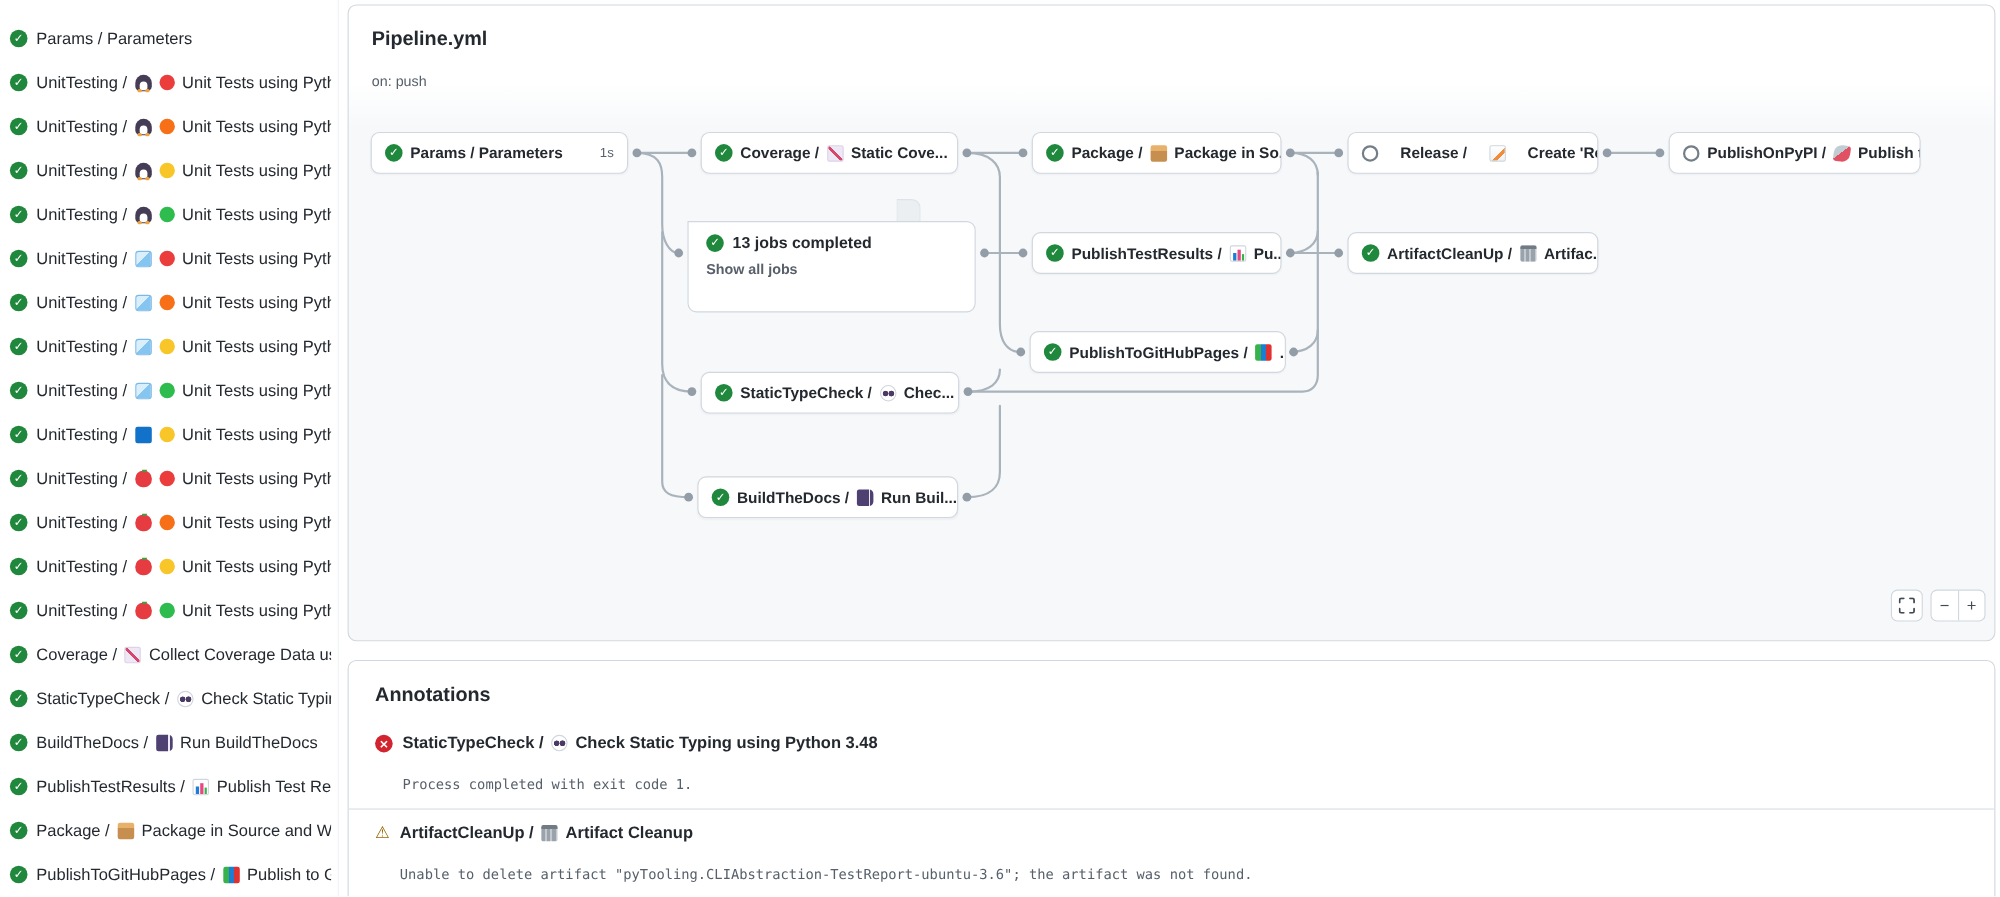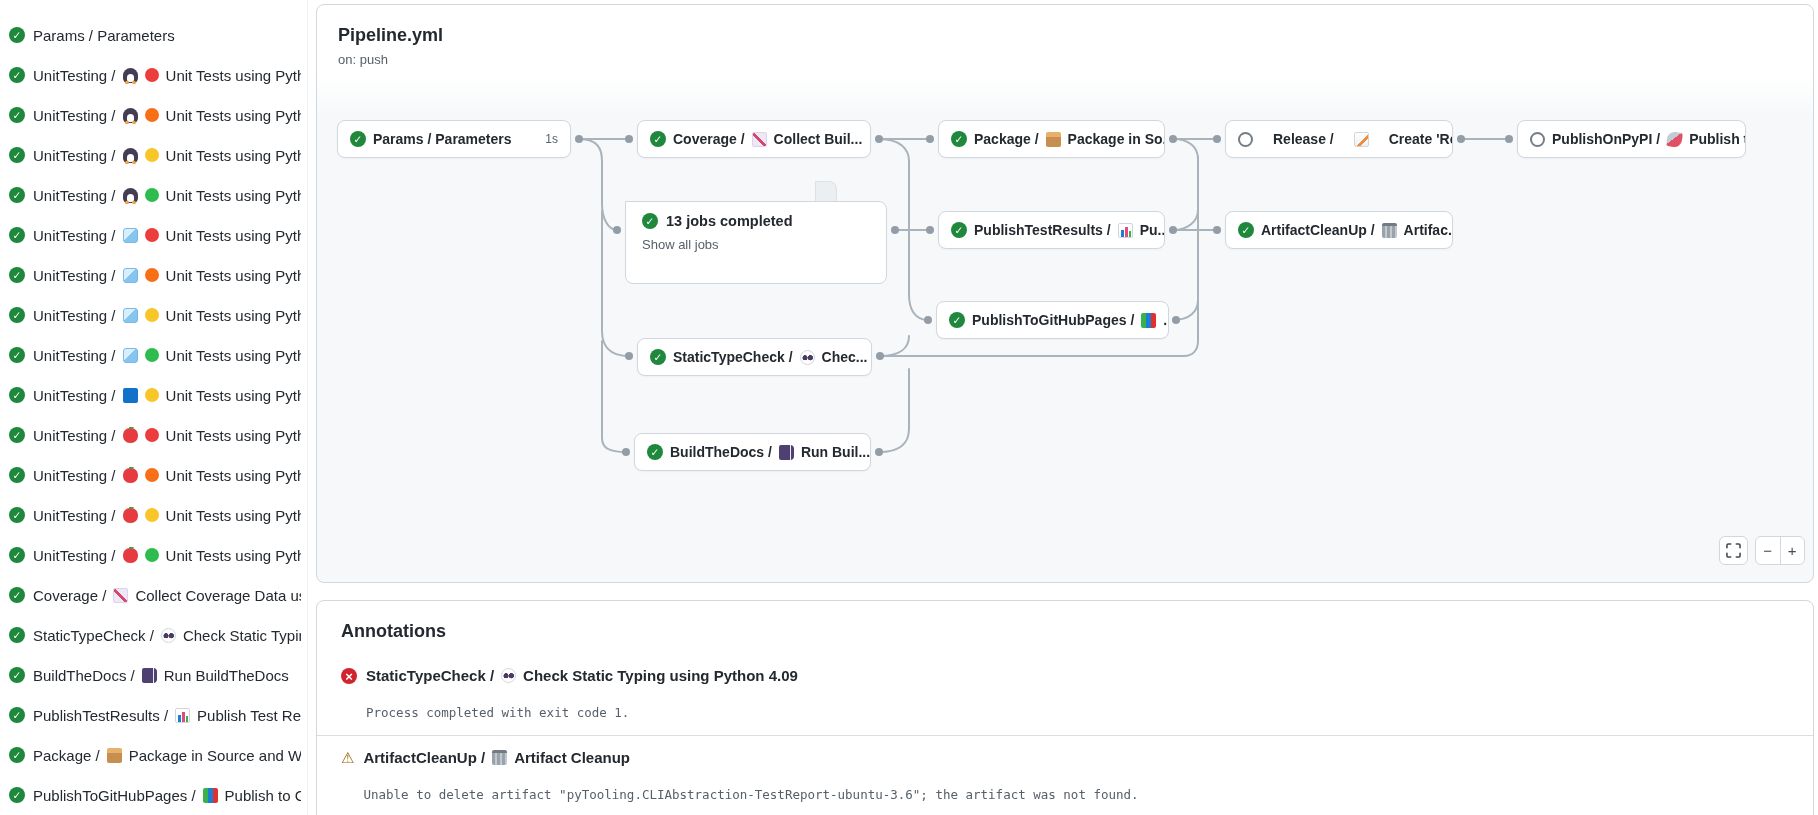--- a/index.html
+++ b/index.html
@@ -35,30 +35,30 @@
   .ic-barchart{background:linear-gradient(#1c7ed6,#1c7ed6) 2px 6px/3px 7px no-repeat,linear-gradient(#e64980,#e64980) 6px 3px/3px 10px no-repeat,linear-gradient(#37b24d,#37b24d) 10px 7px/2px 6px no-repeat,#fff;border:1px solid #cfd6dd;box-sizing:border-box;border-radius:2px;}
   .ic-package{background:linear-gradient(180deg,#e7b06b 0 34%,#c78f4f 34%);border-radius:2px;}
   .ic-memo{background:linear-gradient(135deg,transparent 0 55%,#f08c3a 55% 72%,transparent 72%),linear-gradient(#fff,#eef1f4);border:1px solid #cfd6dd;box-sizing:border-box;border-radius:2px;}
   .ic-rocket{background:linear-gradient(135deg,#c2ccd4 0 45%,#e05263 45%);border-radius:50% 20% 50% 20%;transform:rotate(8deg);}
   .ic-trash{background:linear-gradient(180deg,#727b84 0 22%,transparent 22%),repeating-linear-gradient(90deg,#9aa3ab 0 3px,#c3c9cf 3px 5px);border-radius:2px;}
   .ic-books{background:linear-gradient(90deg,#37b24d 0 34%,#1b7ed3 34% 67%,#e03131 67%);border-radius:2px;}
 
   
   #graph-card{position:absolute;left:316px;top:4px;width:1498px;height:579px;border:1px solid #d0d7de;border-radius:8px;box-sizing:border-box;background:linear-gradient(180deg,#ffffff 0,#ffffff 70px,#f6f8fa 112px,#f6f8fa 100%);overflow:hidden;}
   #graph-title{position:absolute;left:21px;top:20px;font-size:18px;font-weight:700;text-align:right;}
-  #graph-trigger{position:absolute;left:21px;top:47px;font-size:13px;color:#57606a;}
+  #graph-trigger{position:absolute;left:21px;top:61px;font-size:13px;color:#57606a;}
   #edge-layer{position:absolute;left:0;top:0;pointer-events:none;}
   .node{position:absolute;height:38px;background:#fff;border:1px solid #d0d7de;border-radius:8px;box-sizing:border-box;display:flex;align-items:center;gap:7px;padding:0 12px;font-size:14px;font-weight:700;white-space:nowrap;overflow:hidden;cursor:pointer;box-shadow:0 1px 2px rgba(31,35,40,.04);}
   .node .dur{margin-left:auto;padding-left:6px;font-size:12px;font-weight:400;color:#57606a;}
   
   #matrix-tab{position:absolute;left:308px;top:172px;width:190px;height:21px;background:#fff;border:1px solid #d0d7de;border-bottom:none;border-radius:8px 8px 0 0;box-sizing:border-box;display:flex;align-items:center;padding:0 12px;font-size:12.5px;font-weight:700;z-index:2;margin-top:28px;}
   #matrix-tab-ghost{position:absolute;left:498px;top:176px;width:22px;height:21px;background:#eceff2;border:1px solid #dde2e7;border-bottom:none;border-radius:0 8px 0 0;box-sizing:border-box;z-index:1;}
   #matrix-body{position:absolute;left:308px;top:196px;width:262px;height:83px;background:#fff;border:1px solid #d0d7de;border-radius:0 8px 8px 8px;box-sizing:border-box;padding:11px 16px;z-index:2;cursor:pointer;}
   #matrix-status{display:flex;align-items:center;gap:8px;font-size:14.5px;font-weight:700;}
-  #matrix-link{margin-top:8px;font-size:13px;color:#57606a;cursor:pointer;}
+  #matrix-link{margin-top:8px;font-size:13px;color:#57606a;cursor:pointer;font-weight:bold;}
   
   .zctl{position:absolute;background:#fff;border:1px solid #d0d7de;border-radius:6px;box-sizing:border-box;display:flex;align-items:center;justify-content:center;color:#424a53;cursor:pointer;}
   #zoom-fit{left:1402px;top:531px;width:29px;height:29px;}
   #zoom-group{left:1438px;top:531px;width:50px;height:29px;padding:0;}
   #zoom-group .zbtn{flex:1;height:100%;display:flex;align-items:center;justify-content:center;font-size:15px;cursor:pointer;}
   #zoom-group .zbtn:first-child{border-right:1px solid #d0d7de;}
 
   
   #annot-card{position:absolute;left:316px;top:600px;width:1498px;height:260px;border:1px solid #d0d7de;border-radius:8px;box-sizing:border-box;background:#fff;overflow:hidden;}
   #annot-head{padding:20px 24px 12px;}
@@ -296,21 +296,21 @@
     <div id="node-layer">
         <div class="node" style="left: 20px; top: 115px; width: 234px;">
           <span class="st-check"></span>
           <span>Params / Parameters</span>
           <span class="dur">1s</span>
         </div>
         <div class="node" style="left: 320px; top: 115px; width: 234px;">
           <span class="st-check"></span>
           <span>Coverage /</span>
           <span class="ic ic-chart"></span>
-          <span>Collect Buil...</span>
+          <span>Static Cove...</span>
         </div>
         <div class="node" style="left: 621px; top: 115px; width: 227px;">
           <span class="st-check"></span>
           <span>Package /</span>
           <span class="ic ic-package"></span>
           <span>Package in So...</span>
         </div>
         <div class="node" style="left: 908px; top: 115px; width: 228px; gap: 20px;">
           <span class="st-skip"></span>
           <span>Release /</span>
@@ -380,21 +380,21 @@
     <div id="annot-head">
       <div id="annot-title">Annotations</div>
     </div>
     <div id="annot-list">
         <div class="an-item">
           <span class="an-err"></span>
           <div>
             <div class="an-title">
               <span>StaticTypeCheck /</span>
               <span class="ic ic-eyes"></span>
-              <span>Check Static Typing using Python 4.09</span>
+              <span>Check Static Typing using Python 3.48</span>
             </div>
             <div class="an-msg">Process completed with exit code 1.</div>
           </div>
         </div>
         <div class="an-item">
           <span class="an-warn"></span>
           <div>
             <div class="an-title">
               <span>ArtifactCleanUp /</span>
               <span class="ic ic-trash"></span>

